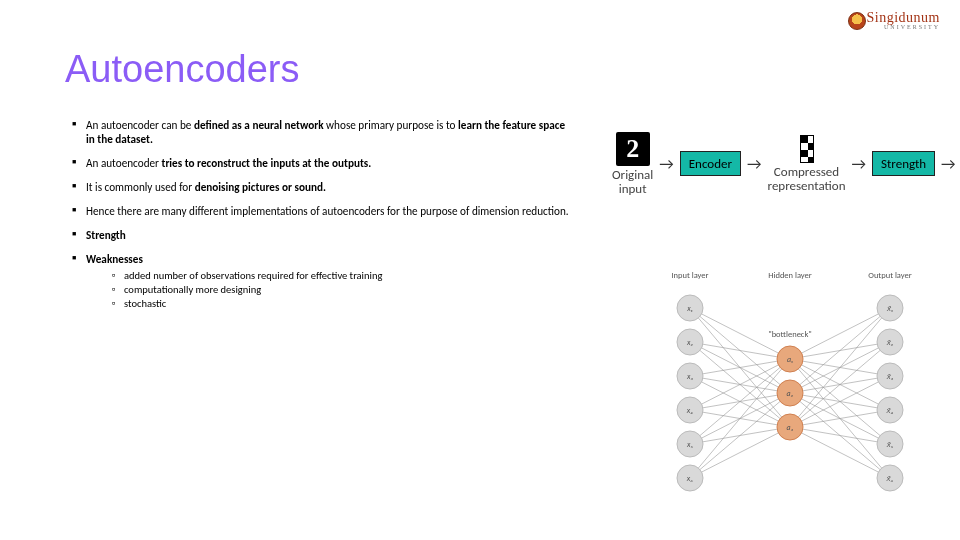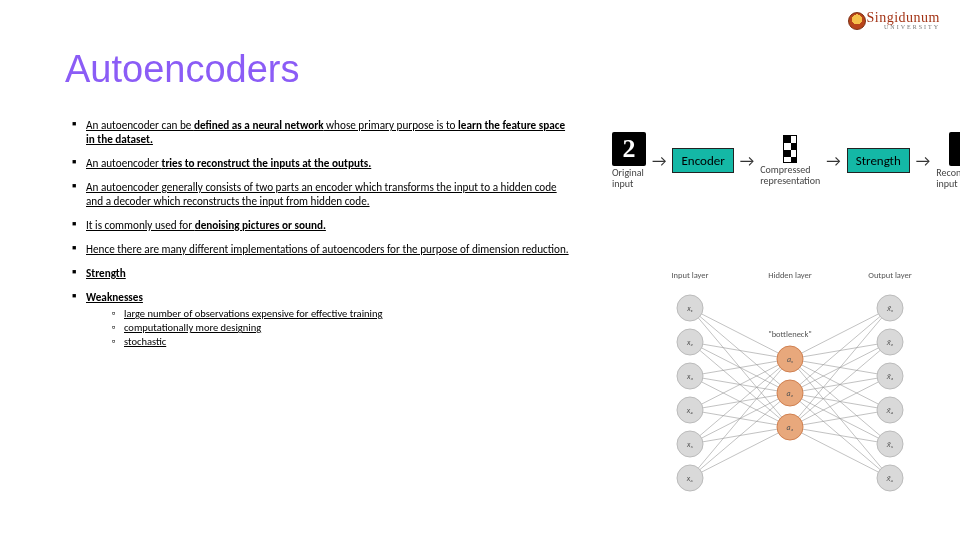--- a/index.html
+++ b/index.html
@@ -26,21 +26,21 @@
   h1.title {
     position: absolute; left: 65px; top: 48px;
     font-size: 38px; font-weight: 400; font-family: "Calibri Light","Segoe UI Light",Arial,sans-serif;
     color: #8b5cf6;
   }
 
   .content {
     position: absolute; left: 72px; top: 118px; width: 500px;
     font-size: 11.2px; line-height: 1.25;
   }
-  ul.bullets { list-style: none; text-decoration: underline; }
+  ul.bullets { list-style: none; }
   ul.bullets > li { position: relative; padding-left: 14px; margin-bottom: 10px; font-weight: 400; }
   ul.bullets > li::before {
     content: "■"; position: absolute; left: 0; top: 2px;
     font-size: 7px; color: #000;
   }
   ul.sub { list-style: none; margin-top: 3px; margin-left: 26px; }
   ul.sub > li { position: relative; padding-left: 12px; margin-bottom: 1px; font-size: 10.5px; }
   ul.sub > li::before {
     content: "▫"; position: absolute; left: 0; top: 0;
     font-size: 9px; color: #000;
@@ -66,21 +66,21 @@
   .fig1 .arrow { font-size:16px; color:#333; }
   .fig1 .checker {
     width: 14px; height: 28px;
     background:
       linear-gradient(#000,#000) 0 0/7px 7px no-repeat,
       linear-gradient(#000,#000) 7px 7px/7px 7px no-repeat,
       linear-gradient(#000,#000) 0 14px/7px 7px no-repeat,
       linear-gradient(#000,#000) 7px 21px/7px 7px no-repeat;
     border:1px solid #000;
   }
-  .fig1 .cap { font-size:10px; color:#444; line-height:1.05; }
+  .fig1 .cap { font-size:13px; color:#444; text-align:center; line-height:1.05; }
 
   .fig2 {
     position: absolute; left: 640px; top: 260px; width: 300px; height: 260px;
   }
   .fig2 svg { width:100%; height:100%; }
   .node-in   { fill:#d9d9d9; stroke:#bbb; }
   .node-hid  { fill:#e8a87c; stroke:#d08050; }
   .node-out  { fill:#d9d9d9; stroke:#bbb; }
   .nlabel    { font-size:8px; fill:#555; font-style:italic; }
   .toplabel  { font-size:8.5px; fill:#555; }
@@ -96,26 +96,25 @@
     <span class="sub">UNIVERSITY</span>
   </div>
 </div>
 
 <h1 class="title">Autoencoders</h1>
 
 <div class="content">
   <ul class="bullets" id="bullet-list">
       <li>An autoencoder can be <b>defined as a neural network</b> whose primary purpose is to <b>learn the feature space in the dataset.</b></li>
       <li>An autoencoder <b>tries to reconstruct the inputs at the outputs.</b></li>
-      <li>An autoencoder generally consists of two parts an encoder which transforms the input to a hidden code and a decoder which reconstructs the input from hidden code.</li>
       <li>It is commonly used for <b>denoising pictures or sound.</b></li>
       <li>Hence there are many different implementations of autoencoders for the purpose of dimension reduction.</li>
       <li><b>Strength</b></li>
       <li><b>Weaknesses</b><ul class="sub">
-          <li>large number of observations expensive for effective training</li>
+          <li>added number of observations required for effective training</li>
           <li>computationally more designing</li>
           <li>stochastic</li>
         </ul></li>
     </ul>
 </div>
 
 <div class="fig1">
   <div class="imgbox">
     <div class="digit">2</div>
     <div class="cap">Original input</div>

